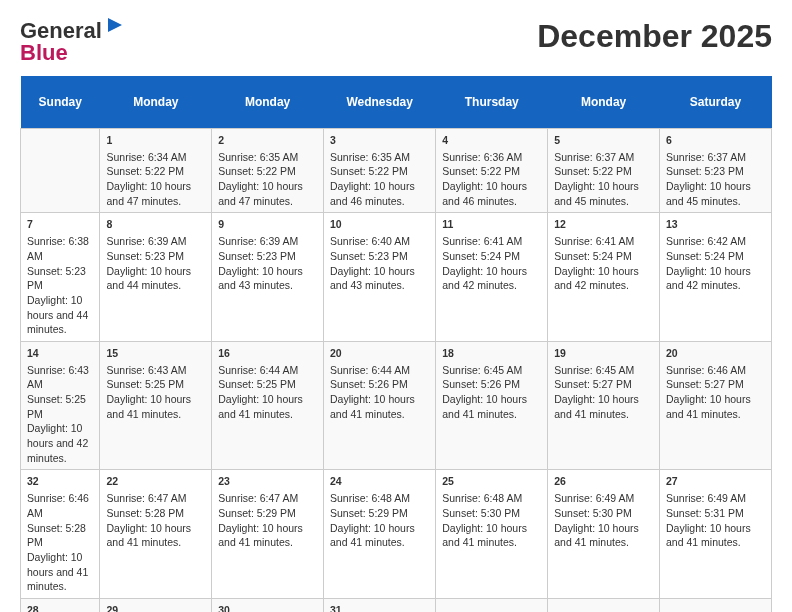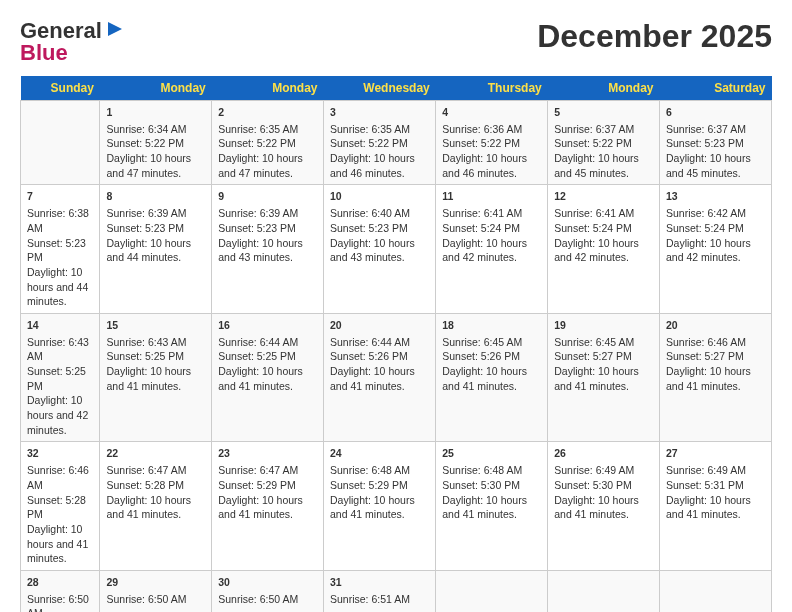--- a/index.html
+++ b/index.html
@@ -37,23 +37,23 @@
       font-size: 16px;
       color: #333;
     }
     table {
       width: 100%;
       border-collapse: collapse;
       font-size: 10.5px;
     }
     thead tr th {
       background-color: #1565C0;
-      color: #fde047;
-      text-align: right;
-      padding: 5px 6px;
+      color: #ffffff;
+      text-align: center;
+      padding: 19px 6px;
       font-size: 12px;
       font-weight: bold;
     }
     tbody tr td {
       border: 1px solid #ccc;
       vertical-align: top;
       padding: 4px 6px;
       color: #333;
       line-height: 1.4;
       width: 113px;
@@ -76,21 +76,21 @@
       background-color: #f9f9f9;
     }
   </style>
 </head>
 <body>
 
 <div class="page">
   <div class="header">
     <div class="logo">
       <div>
-        <div style="display:flex;align-items:center;">
+        <div style="display:flex;align-items:flex-start;">
           <span style="font-size:22px;font-weight:bold;color:#333;">General</span>
 
           <svg width="22" height="22" viewBox="0 0 22 22" style="margin-left:2px;margin-top:-4px;">
             <polygon points="4,18 4,4 18,11" fill="#1565C0"></polygon>
           </svg>
         </div>
         <div style="font-size:22px;font-weight:bold;color:#be185d;margin-top:-4px;">Blue</div>
       </div>
     </div>
     <div class="title-block">

